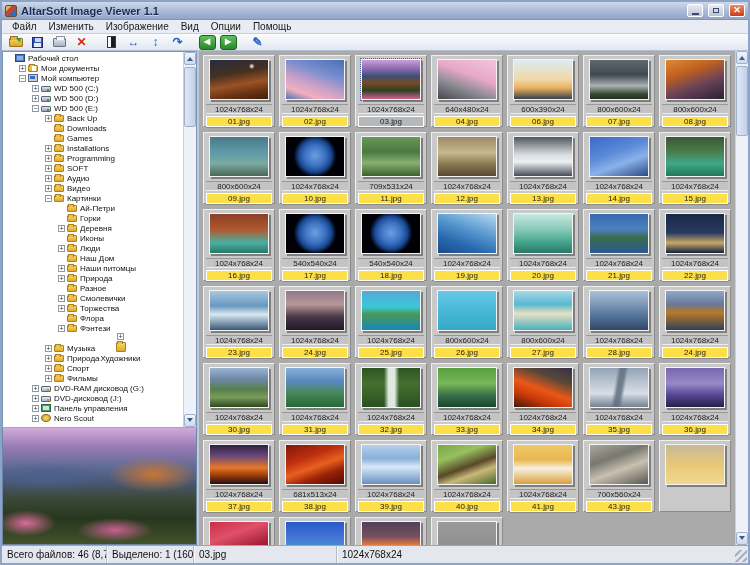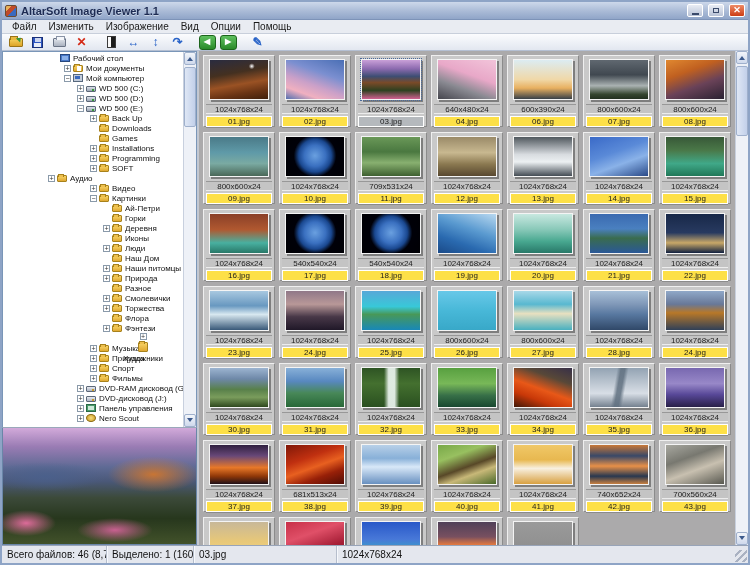--- a/index.html
+++ b/index.html
@@ -57,21 +57,21 @@
   .ic-flip-horizontal, .ic-flip-vertical, .ic-rotate, .ic-pen { color: #2a64c8; }
   .tbtn.green { width: 20px; }
   .tbtn.green .tic { width: 17px; height: 15px; border-radius: 3px; color: #fff; font-size: 8px;
     background: linear-gradient(180deg,#5ec05e 0%,#2a8a2a 100%); border: 1px solid #1c641c; }
   
   .main { flex: 1; display: flex; min-height: 0; background: #abaaab; }
   .leftpane { width: 197px; flex: 0 0 197px; display: flex; flex-direction: column;
     border-right: 2px solid #c3c8d2; background: #fff; }
   .treewrap { flex: 1; display: flex; min-height: 0; border: 1px solid #7a96b8; border-bottom: 1px solid #9aa8ba; }
   .tree { flex: 1; overflow: hidden; background: #fff; padding-top: 1px; }
-  .titem { height: 10px; display: flex; align-items: center; gap: 2px; white-space: nowrap; margin-left: 45px; }
+  .titem { height: 10px; display: flex; align-items: center; gap: 2px; white-space: nowrap; }
   .ebox { width: 7px; height: 7px; flex: 0 0 7px; border: 1px solid #8a9aaa; background: #fff;
     font-size: 7px; line-height: 5px; text-align: center; color: #333; }
   .ebox.hidden { visibility: hidden; }
   .tlabel { font-size: 8px; color: #111; padding: 0 1px; }
   .ti { width: 10px; height: 8px; flex: 0 0 10px; display: inline-block; position: relative; }
   .ti-folder, .ti-folder-open, .ti-docs { background: linear-gradient(180deg,#f8d468,#e0a830);
     border: 1px solid #a8821c; border-radius: 1px; height: 7px; }
   .ti-folder::before, .ti-folder-open::before, .ti-docs::before { content:""; position: absolute; top: -2px; left: 0;
     width: 4px; height: 2px; background: #eec04e; border: 1px solid #a8821c; border-bottom: none; }
   .ti-docs::after { content:""; position: absolute; top: 0; left: 3px; width: 4px; height: 5px; background: #fff; }
@@ -259,21 +259,21 @@
             <div class="titem" style="padding-left: 42px;">
               <span class="ebox">+</span>
               <span class="ti ti-folder"></span>
               <span class="tlabel">Programming</span>
             </div>
             <div class="titem" style="padding-left: 42px;">
               <span class="ebox">+</span>
               <span class="ti ti-folder"></span>
               <span class="tlabel">SOFT</span>
             </div>
-            <div class="titem" style="">
+            <div class="titem" style="padding-left: 42px;">
               <span class="ebox">+</span>
               <span class="ti ti-folder"></span>
               <span class="tlabel">Аудио</span>
             </div>
             <div class="titem" style="padding-left: 42px;">
               <span class="ebox">+</span>
               <span class="ti ti-folder"></span>
               <span class="tlabel">Видео</span>
             </div>
             <div class="titem" style="padding-left: 42px;">
@@ -683,27 +683,20 @@
               <div class="gdims">1024x768x24</div>
             </div>
             <div class="gname">40.jpg</div>
           </div>
           <div class="gcell">
             <div class="gpanel">
               <div class="gimg" style="background: linear-gradient(rgb(240, 200, 104) 0%, rgb(232, 184, 80) 38%, rgb(248, 240, 224) 60%, rgb(216, 160, 64) 100%);"></div>
               <div class="gdims">1024x768x24</div>
             </div>
             <div class="gname">41.jpg</div>
-          </div>
-          <div class="gcell">
-            <div class="gpanel">
-              <div class="gimg" style="background: linear-gradient(rgb(200, 120, 56) 0%, rgb(56, 72, 104) 28%, rgb(232, 144, 72) 54%, rgb(40, 56, 80) 80%, rgb(200, 128, 64) 100%);"></div>
-              <div class="gdims">740x652x24</div>
-            </div>
-            <div class="gname">42.jpg</div>
           </div>
           <div class="gcell">
             <div class="gpanel">
               <div class="gimg" style="background: linear-gradient(160deg, rgb(168, 168, 160) 0%, rgb(120, 120, 112) 34%, rgb(200, 192, 176) 60%, rgb(88, 88, 80) 100%);"></div>
               <div class="gdims">700x560x24</div>
             </div>
             <div class="gname">43.jpg</div>
           </div>
           <div class="gcell">
             <div class="gpanel">

